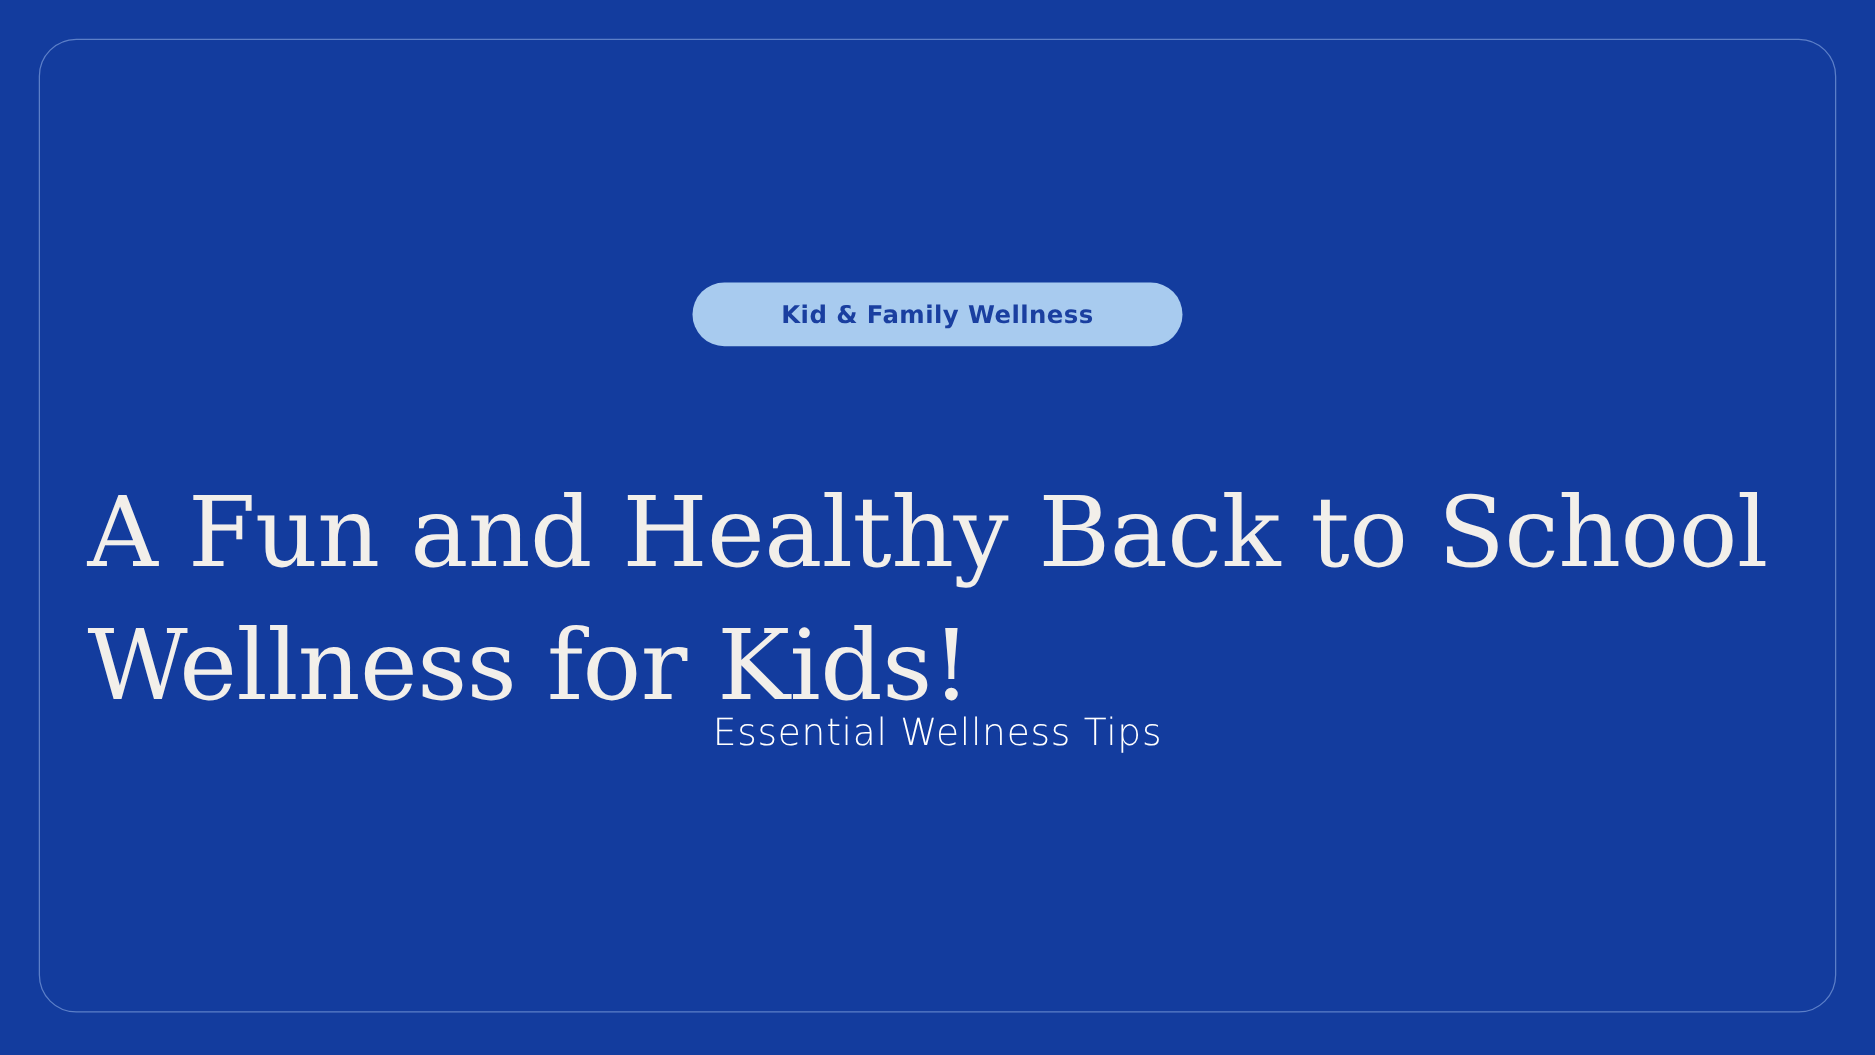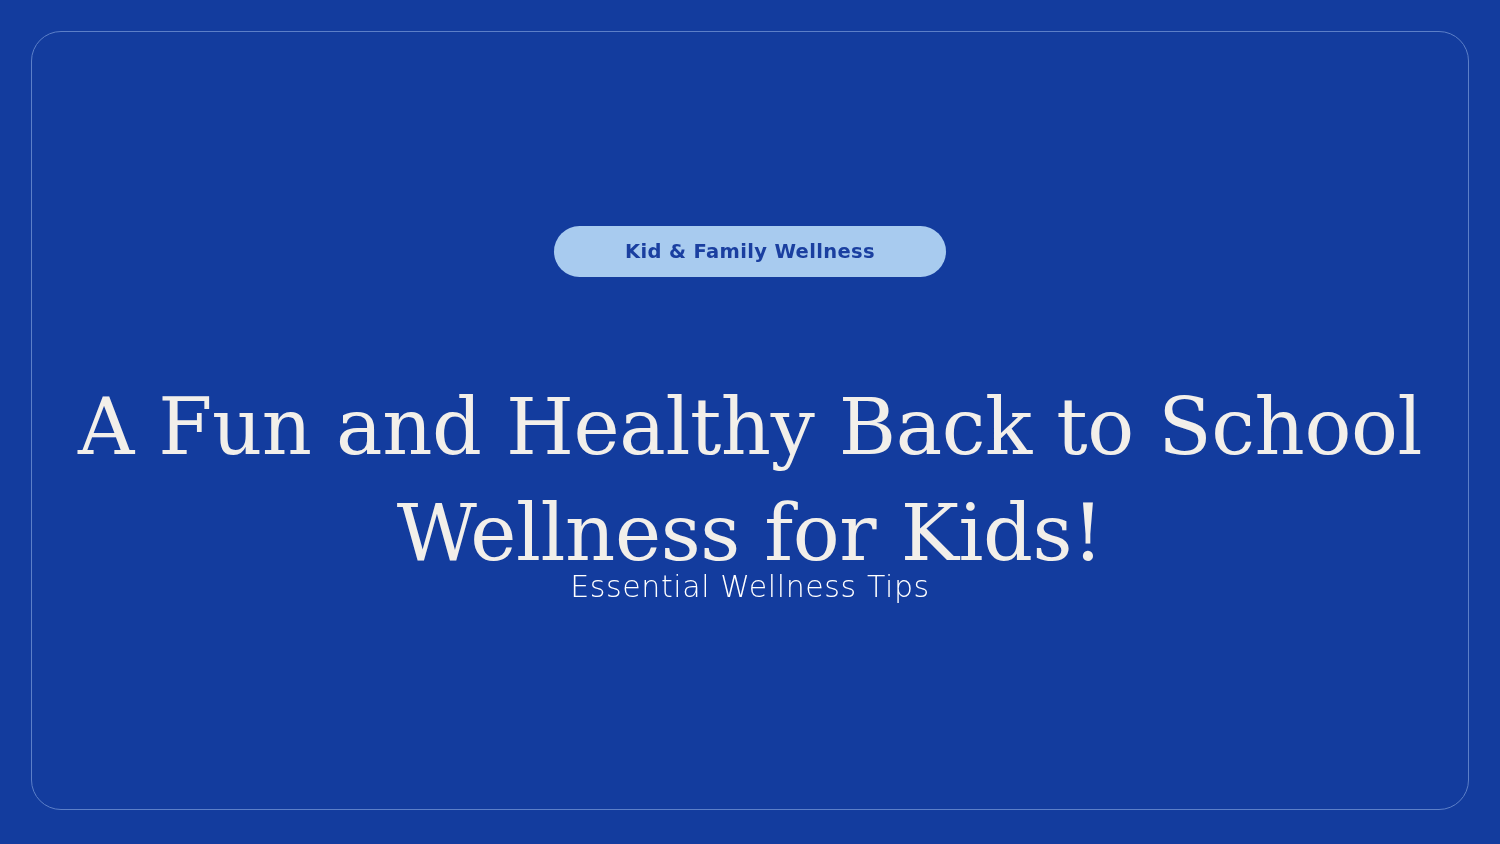--- a/index.html
+++ b/index.html
@@ -71,21 +71,20 @@
     color: #1a3fa0;
     white-space: nowrap;
   }
 
   
   .headline {
     position: absolute;
     top: 322px;
     left: 0;
     right: 0;
-    text-align: center;
     font-family: "DejaVu Serif", "Liberation Serif", serif;
     font-weight: 400;
     font-size: 78px;
     line-height: 106px;
     color: #f2efea;
     letter-spacing: -0.4px;
     padding: 0 70px;
     box-sizing: border-box;
   }
 

